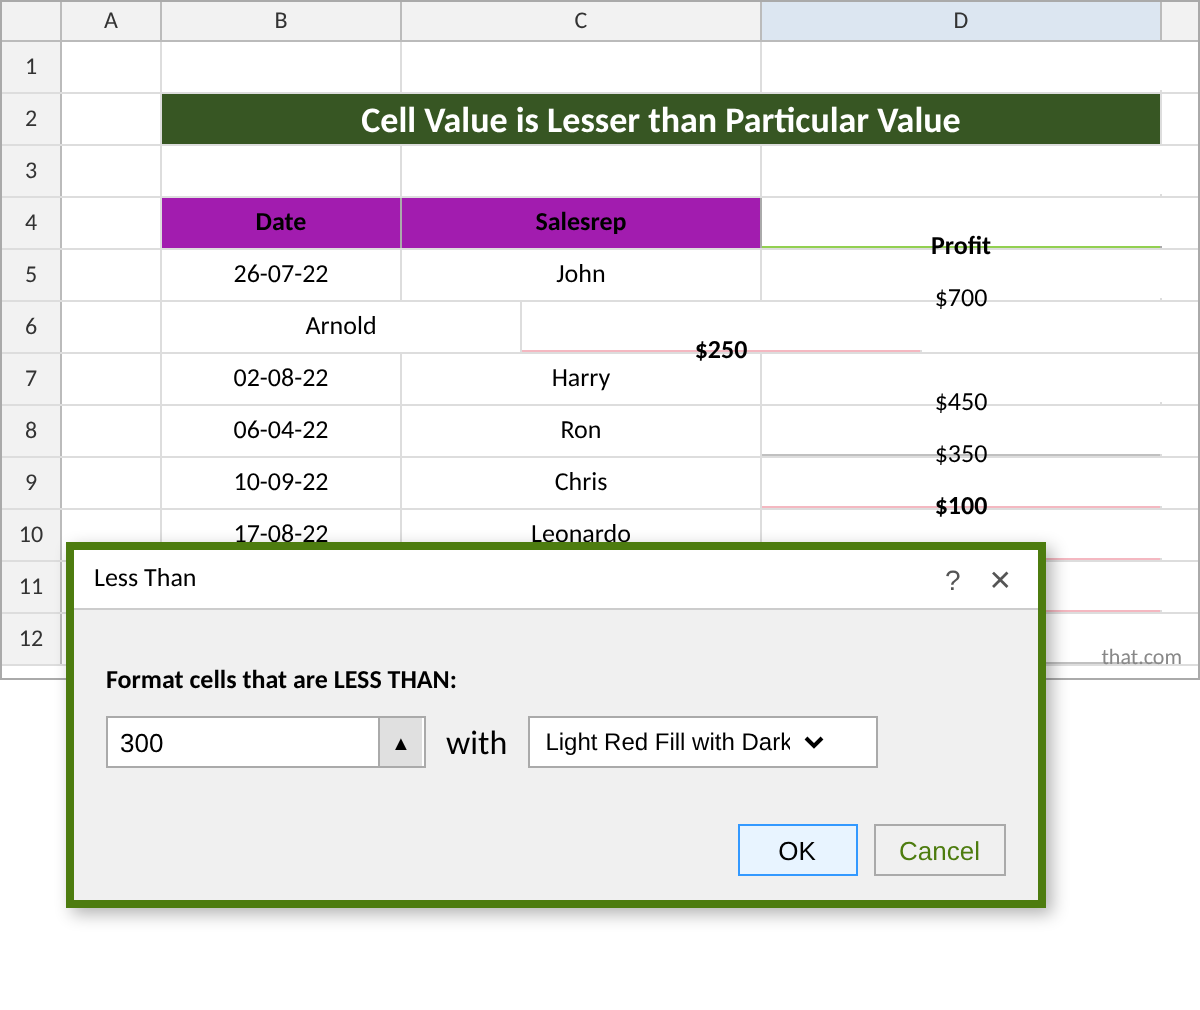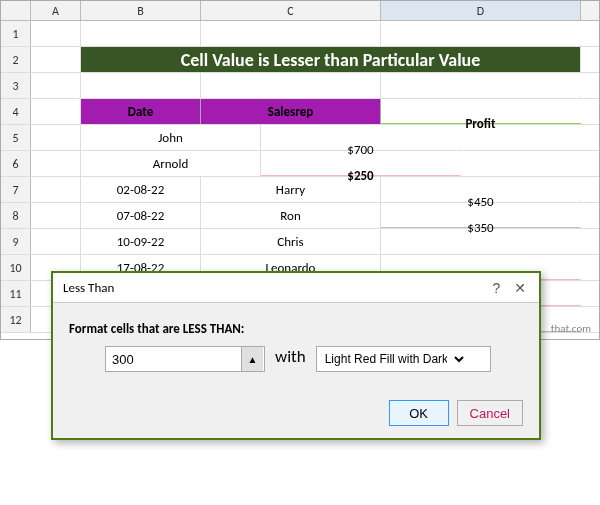--- a/index.html
+++ b/index.html
@@ -105,24 +105,24 @@
 
     
     .cell.profit-normal { background: #fff; color: #000; }
     .cell.profit-highlight { background: #f4b8c1; color: #000000; font-weight: bold; }
     .cell.profit-gray { background: #c0c0c0; color: #000; }
 
     
     .dialog-overlay {
       position: absolute;
       top: 270px;
-      left: 50px;
+      left: 32px;
       width: 490px;
       background: #f0f0f0;
-      border: 2px solid #4d7c0f;
+      border: 4px solid #4d7c0f;
       box-shadow: 3px 3px 8px rgba(0,0,0,0.3);
       z-index: 10;
     }
     .dialog-titlebar {
       background: #fff;
       border-bottom: 1px solid #ccc;
       padding: 6px 10px;
       display: flex;
       align-items: center;
       justify-content: space-between;
@@ -141,34 +141,33 @@
     .dialog-ctrl-btn {
       font-size: 14px;
       color: #555;
       cursor: pointer;
       background: none;
       border: none;
       padding: 0 3px;
     }
 
     .dialog-body {
-      padding: 18px 16px 10px 16px;
+      padding: 28px 16px 10px 16px;
     }
     .dialog-label {
       font-weight: bold;
       font-size: 13px;
       margin-bottom: 10px;
       color: #000;
     }
     .dialog-input-row {
       display: flex;
-      align-items: flex-start;
+      align-items: center;
       gap: 10px;
       margin-bottom: 14px;
-      margin-left: 36px;
     }
     .dialog-input-wrap {
       display: flex;
       align-items: center;
       border: 1px solid #aaa;
       background: #fff;
       height: 26px;
       width: 160px;
     }
     .dialog-input {
@@ -218,21 +217,21 @@
       gap: 8px;
       padding: 4px 16px 12px 16px;
     }
     .dialog-btn {
       height: 26px;
       min-width: 60px;
       font-size: 13px;
       cursor: pointer;
       border: 1px solid #aaa;
       background: #f0f0f0;
-      color: #be185d;
+      color: #4d7c0f;
       padding: 0 12px;
     }
     .dialog-btn.ok-btn {
       background: #e8f4ff;
       border-color: #3399ff;
       color: #000;
     }
 
     
     .watermark {
@@ -285,48 +284,50 @@
       <div class="cell col-a"></div>
       <div class="cell col-b">Date</div>
       <div class="cell col-c">Salesrep</div>
       <div class="cell col-d">Profit</div>
     </div>
 
     <div id="data-rows">
         <div class="ss-row">
       <div class="row-num">5</div>
       <div class="cell col-a"></div>
+      <div class="cell col-b">26-07-22</div>
       <div class="cell col-c">John</div>
       <div class="cell col-d profit-normal">$700</div>
     </div>
         <div class="ss-row">
       <div class="row-num">6</div>
       <div class="cell col-a"></div>
       <div class="cell col-c">Arnold</div>
       <div class="cell col-d profit-highlight">$250</div>
     </div>
         <div class="ss-row">
       <div class="row-num">7</div>
       <div class="cell col-a"></div>
       <div class="cell col-b">02-08-22</div>
       <div class="cell col-c">Harry</div>
       <div class="cell col-d profit-normal">$450</div>
     </div>
         <div class="ss-row">
       <div class="row-num">8</div>
       <div class="cell col-a"></div>
-      <div class="cell col-b">07-08-22</div>
+      <div class="cell col-b">06-04-22</div>
       <div class="cell col-c">Ron</div>
       <div class="cell col-d profit-gray">$350</div>
     </div>
         <div class="ss-row">
       <div class="row-num">9</div>
       <div class="cell col-a"></div>
       <div class="cell col-b">10-09-22</div>
       <div class="cell col-c">Chris</div>
+      <div class="cell col-d profit-highlight">$100</div>
     </div>
         <div class="ss-row">
       <div class="row-num">10</div>
       <div class="cell col-a"></div>
       <div class="cell col-b">17-08-22</div>
       <div class="cell col-c">Leonardo</div>
       <div class="cell col-d profit-highlight">$175</div>
     </div>
         <div class="ss-row">
       <div class="row-num">11</div>

